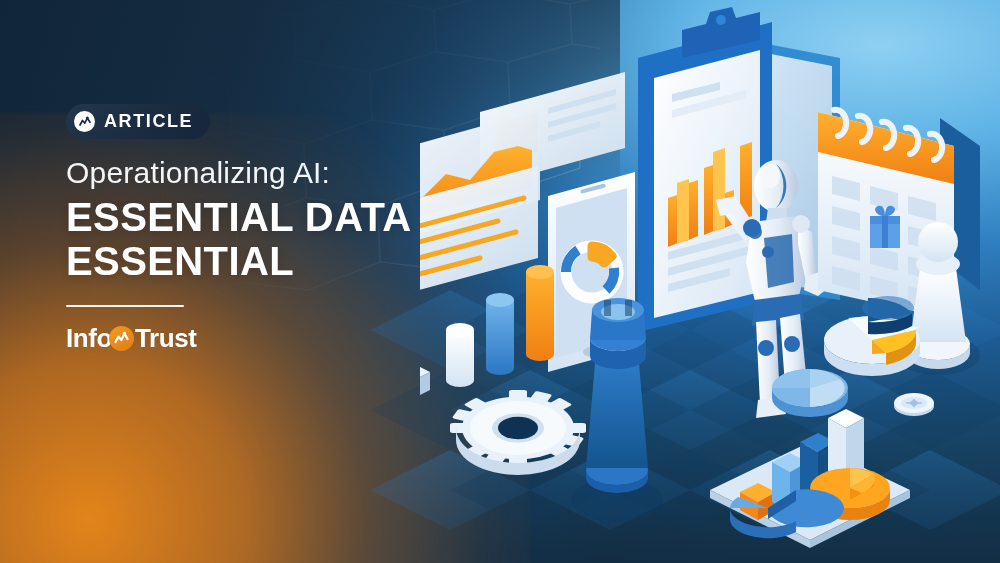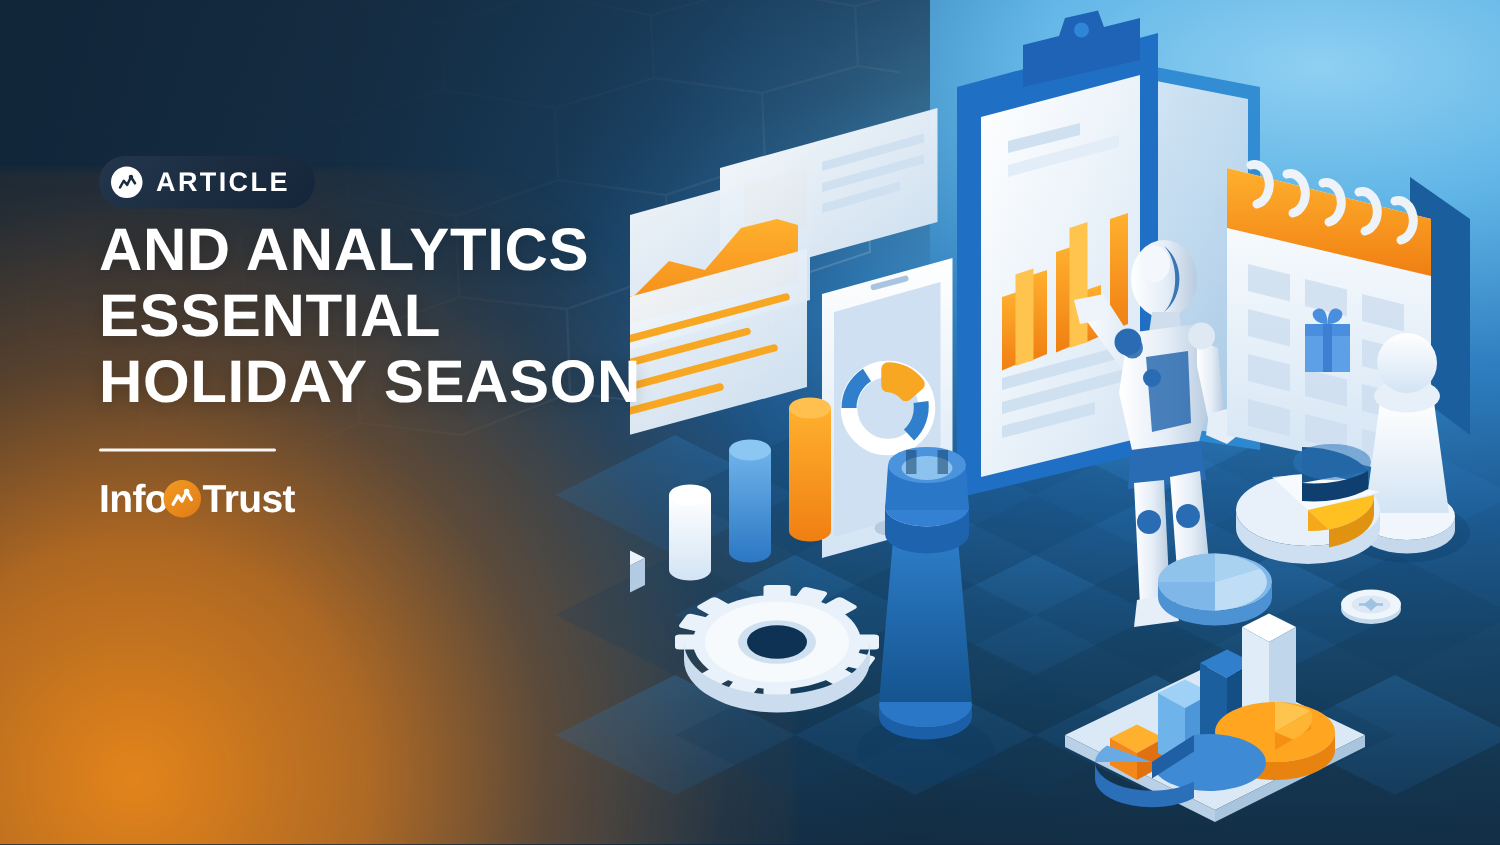--- a/index.html
+++ b/index.html
@@ -530,25 +530,25 @@
     <div class="badge">
       <span class="badge-dot">
         <svg width="14" height="14" viewBox="0 0 14 14">
           <polyline points="2,10 4.5,5.5 6.8,8.2 9.3,3 12,7.2" fill="none" stroke="#1b2c40" stroke-width="1.7" stroke-linecap="round" stroke-linejoin="round"></polyline>
           <circle cx="9.3" cy="3" r="1.5" fill="#1b2c40"></circle>
         </svg>
       </span>
       <span class="badge-label">ARTICLE</span>
     </div>
 
+    <div class="kicker">Operationalizing AI:</div>
 
     <h1 class="headline">
-      <span class="ln">AND ANALYTICS</span>
+      <span class="ln">ESSENTIAL DATA</span>
       <span class="ln">ESSENTIAL</span>
-      <span class="ln">HOLIDAY SEASON</span>
     </h1>
 
     <div class="divider"></div>
 
     <div class="logo">
       <span>Info</span>
       <span class="logo-mark">
         <svg width="17" height="17" viewBox="0 0 14 14">
           <polyline points="2,10 4.6,5.4 6.9,8.3 9.4,3 12,7.4" fill="none" stroke="#ffffff" stroke-width="1.8" stroke-linecap="round" stroke-linejoin="round"></polyline>
           <circle cx="9.4" cy="3" r="1.5" fill="#ffffff"></circle>

